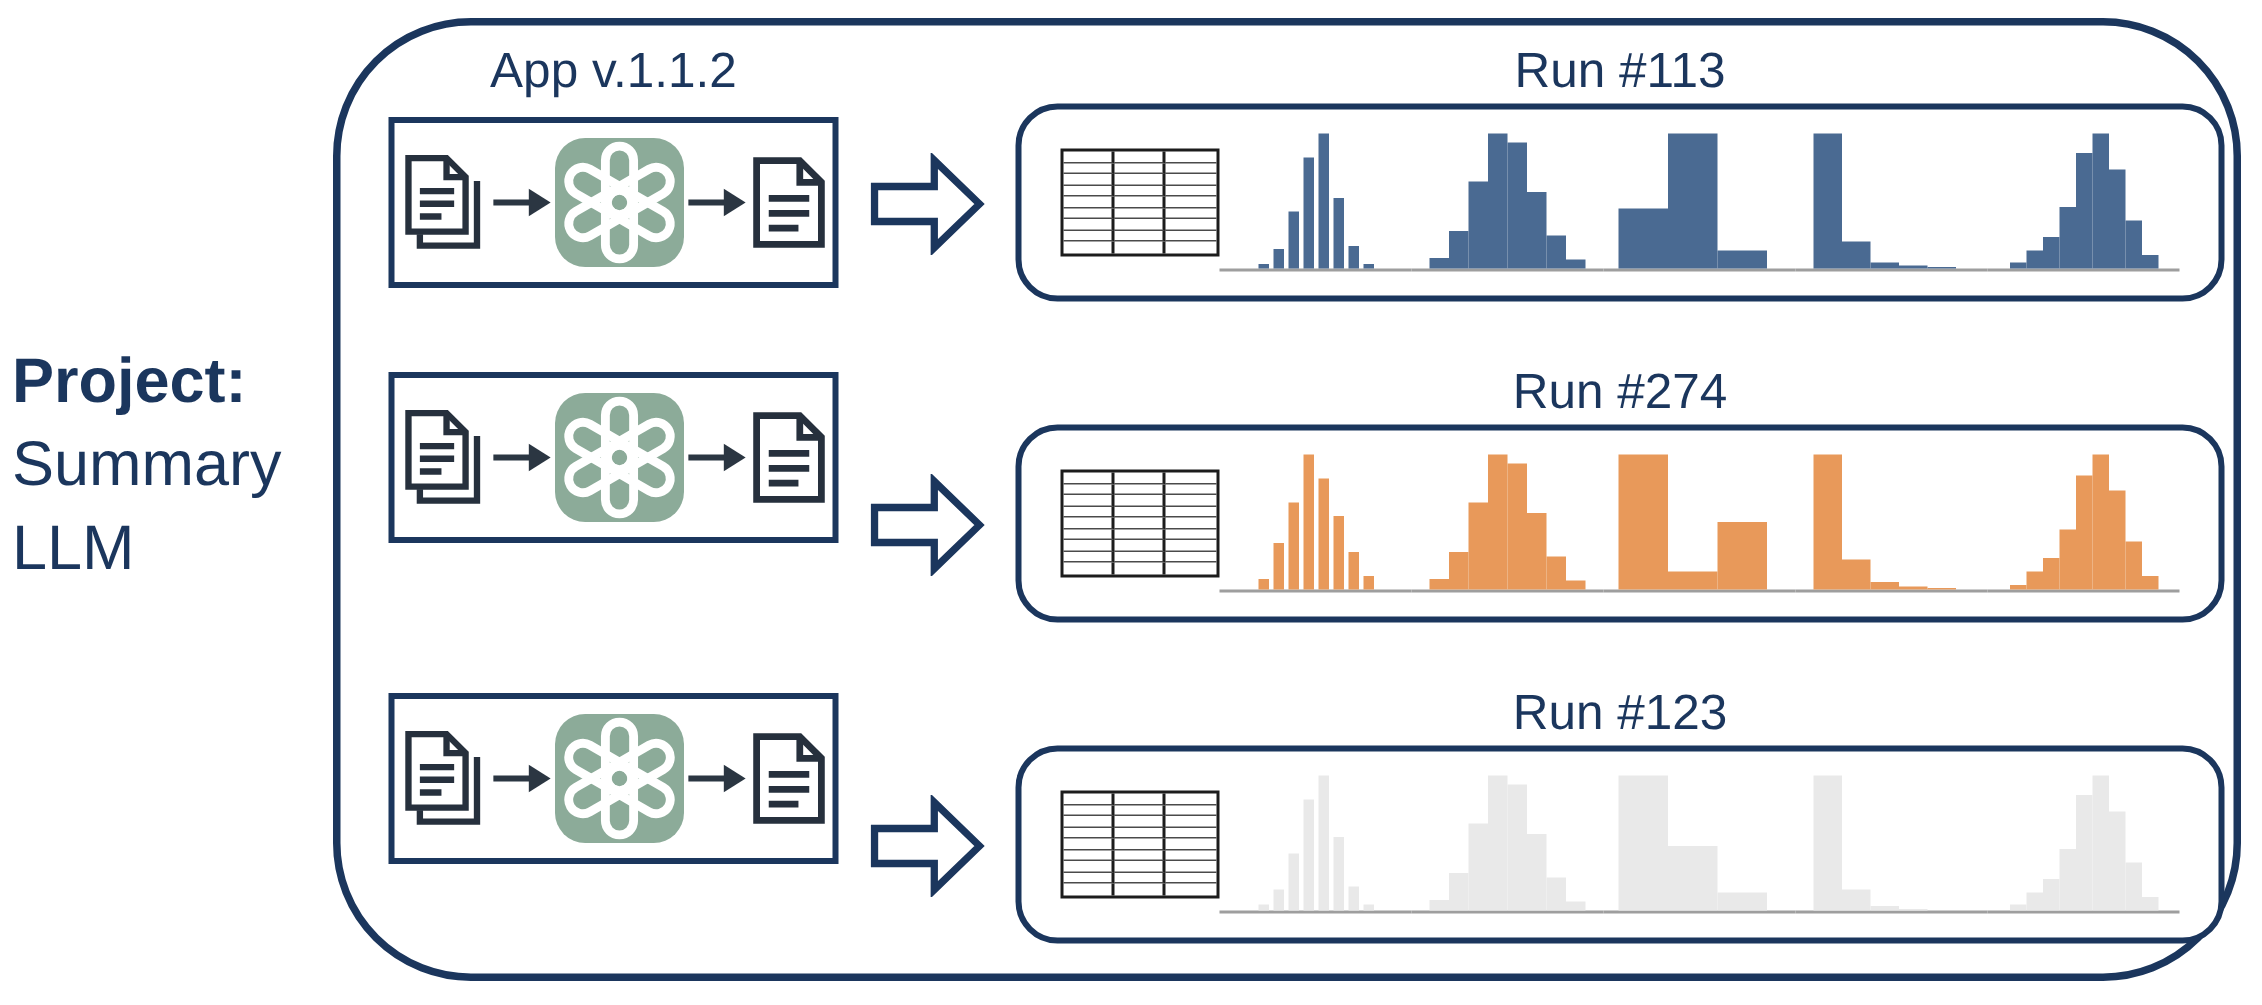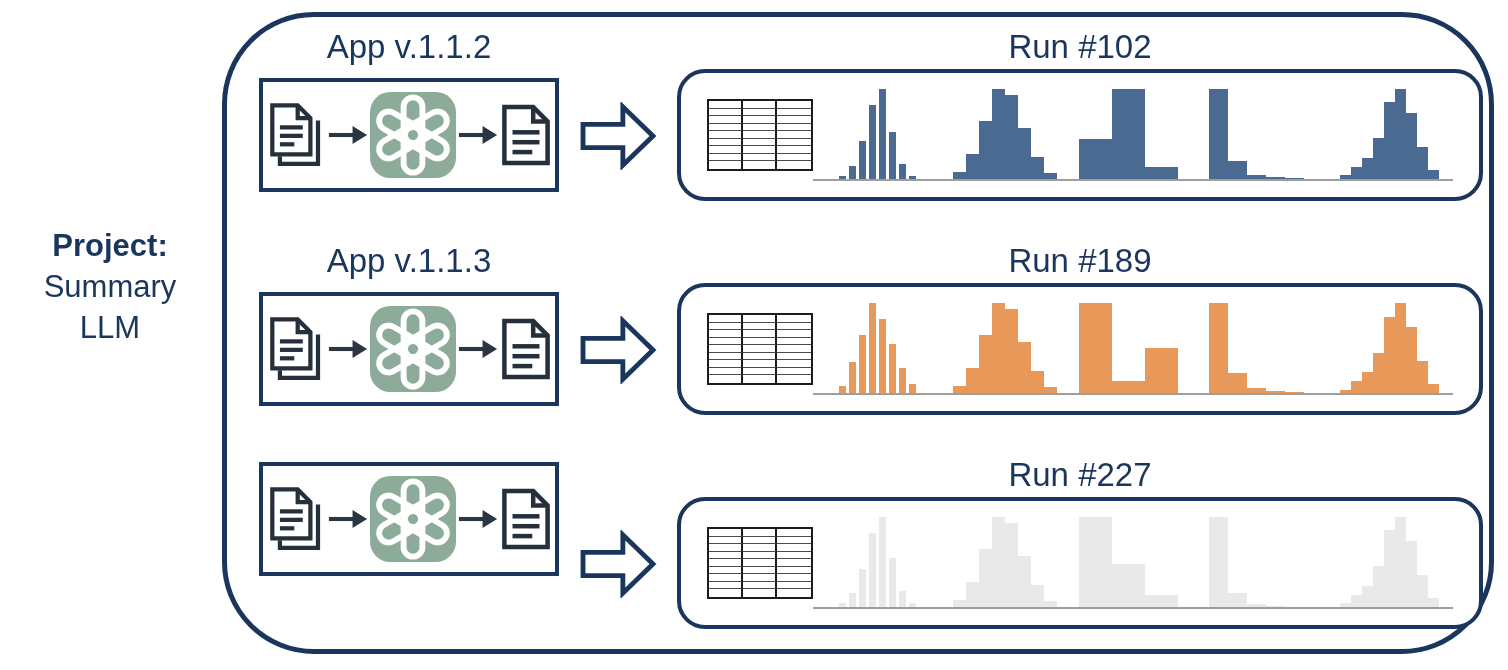--- a/index.html
+++ b/index.html
@@ -1,21 +1,21 @@
 <!DOCTYPE html>
 <html><head>
 <meta charset="utf-8">
 <style>
   html,body{margin:0;padding:0;background:#fff;}
   .canvas{position:relative;width:1508px;height:670px;background:#fff;overflow:hidden;
           font-family:"Liberation Sans",sans-serif;color:#1b365d;}
 
   
-  .project{position:absolute;left:8px;top:226px;width:204px;text-align:center;
-           font-size:31px;line-height:1.32;}
+  .project{position:absolute;left:8px;top:226px;width:204px;text-align:left;
+           font-size:42px;line-height:1.32;}
   .project .bold{font-weight:bold;}
 
   
   .outer{position:absolute;left:222px;top:12px;width:1272px;height:642px;
          border:5px solid #1b365d;border-radius:92px;box-sizing:border-box;
          padding:8px 32px 0 32px;background:#fff;}
 
   .row{display:flex;align-items:stretch;height:178px;margin-bottom:36px;}
   .unit{display:flex;flex-direction:column;}
   .unit-title{height:44px;display:flex;align-items:center;justify-content:center;
@@ -139,21 +139,21 @@
               </svg>
           </div>
         </div>
       </div>
       <div class="arrow-area">
         <svg class="big-arrow">
             <use href="#sym-block-arrow"></use>
           </svg>
       </div>
       <div class="unit run-unit">
-        <div class="unit-title">Run #102</div>
+        <div class="unit-title">Run #113</div>
         <div class="box-area">
           <div class="run-box">
             <div class="table-icon">
                 <div class="cell"></div>
                 <div class="cell"></div>
                 <div class="cell"></div>
                 <div class="cell"></div>
                 <div class="cell"></div>
                 <div class="cell"></div>
                 <div class="cell"></div>
@@ -221,21 +221,20 @@
                 <div class="bar" style="height: 36%; background: rgb(74, 106, 146);"></div>
                 <div class="bar" style="height: 10%; background: rgb(74, 106, 146);"></div>
               </div>
           </div>
         </div>
       </div>
     </div>
 
     <div class="row">
       <div class="unit app-unit">
-        <div class="unit-title">App v.1.1.3</div>
         <div class="box-area">
           <div class="app-box">
             <svg class="icon-docs">
                 <use href="#sym-docs"></use>
               </svg>
             <svg class="icon-arrow">
                 <use href="#sym-arrow"></use>
               </svg>
             <svg class="gpt-logo">
                 <use href="#sym-gpt"></use>
@@ -248,21 +247,21 @@
               </svg>
           </div>
         </div>
       </div>
       <div class="arrow-area">
         <svg class="big-arrow">
             <use href="#sym-block-arrow"></use>
           </svg>
       </div>
       <div class="unit run-unit">
-        <div class="unit-title">Run #189</div>
+        <div class="unit-title">Run #274</div>
         <div class="box-area">
           <div class="run-box">
             <div class="table-icon">
                 <div class="cell"></div>
                 <div class="cell"></div>
                 <div class="cell"></div>
                 <div class="cell"></div>
                 <div class="cell"></div>
                 <div class="cell"></div>
                 <div class="cell"></div>
@@ -356,21 +355,21 @@
               </svg>
           </div>
         </div>
       </div>
       <div class="arrow-area">
         <svg class="big-arrow">
             <use href="#sym-block-arrow"></use>
           </svg>
       </div>
       <div class="unit run-unit">
-        <div class="unit-title">Run #227</div>
+        <div class="unit-title">Run #123</div>
         <div class="box-area">
           <div class="run-box">
             <div class="table-icon">
                 <div class="cell"></div>
                 <div class="cell"></div>
                 <div class="cell"></div>
                 <div class="cell"></div>
                 <div class="cell"></div>
                 <div class="cell"></div>
                 <div class="cell"></div>

